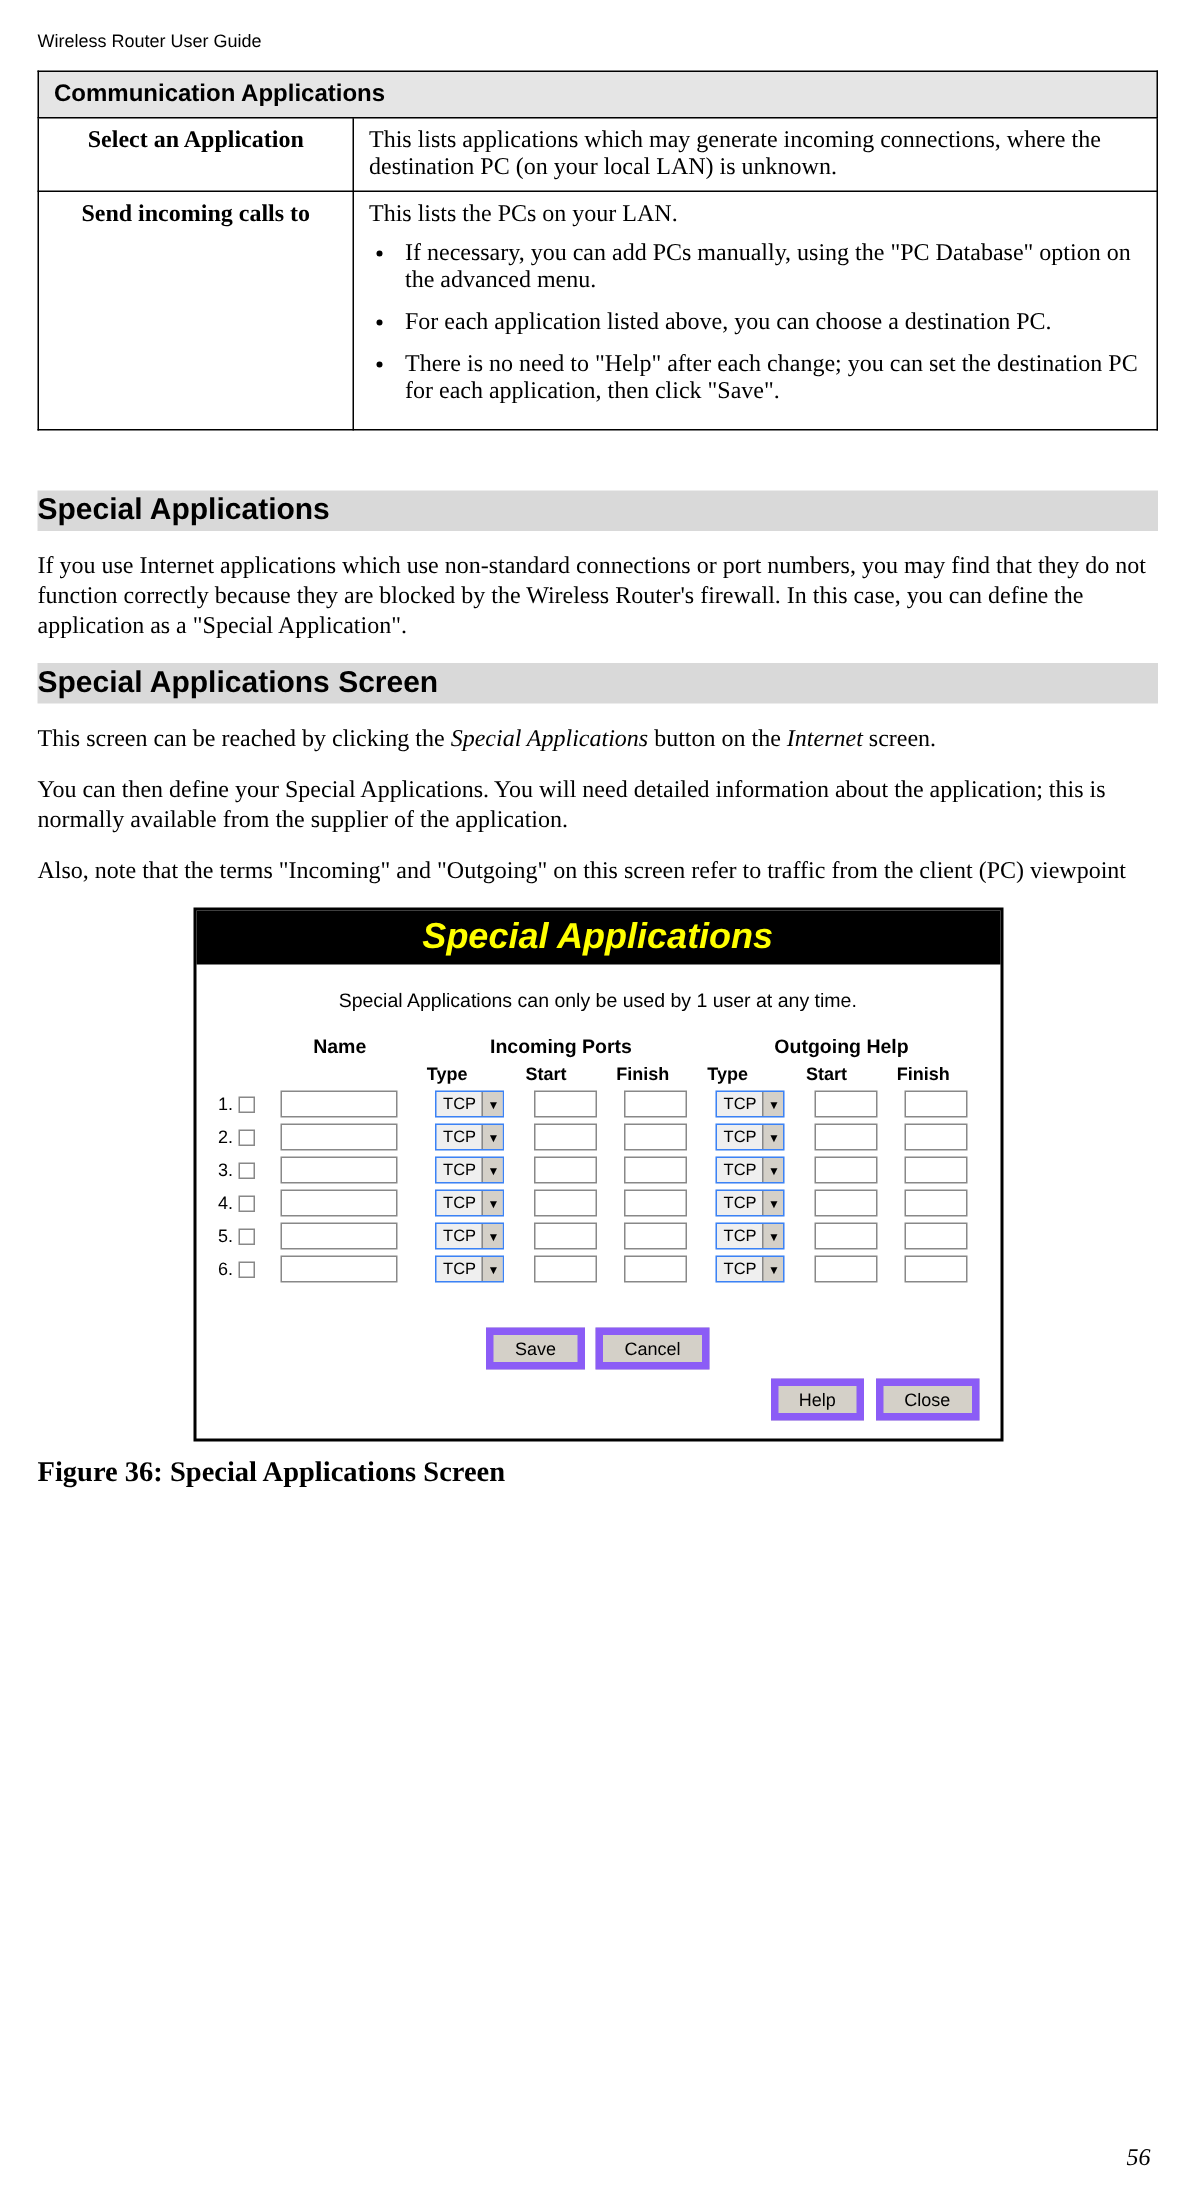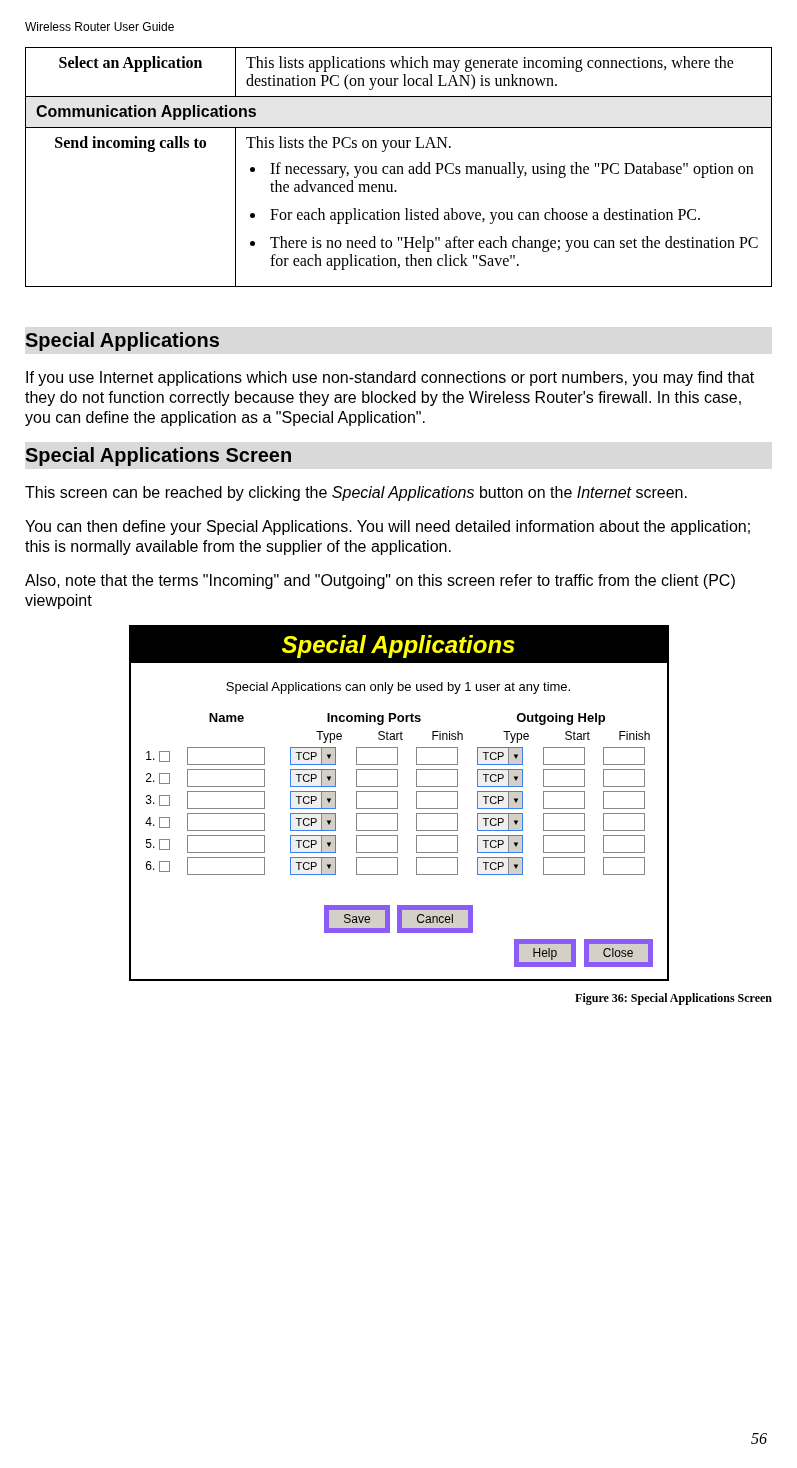--- a/index.html
+++ b/index.html
@@ -57,37 +57,37 @@
     }
     .section-title {
       font-family: Arial, Helvetica, sans-serif;
       font-weight: bold;
       font-size: 20px;
       background: #d9d9d9;
       padding: 2px 0;
       margin-bottom: 14px;
     }
     .para {
-      font-family: Liberation Sans, sans-serif;
+      font-family: Liberation Serif, serif;
       font-size: 16px;
       margin-bottom: 14px;
       line-height: 1.25;
     }
     .italic {
       font-style: italic;
     }
     .figure-wrap {
       text-align: center;
       margin-top: 4px;
     }
     .figure-caption {
       font-family: "Times New Roman", Times, serif;
       font-weight: bold;
-      font-size: 12px;
-      text-align: right;
+      font-size: 19px;
+      text-align: left;
       margin-top: 10px;
     }
     .app-window {
       display: inline-block;
       border: 2px solid #000;
       background: #fff;
       width: 540px;
       text-align: left;
     }
     .app-title-bar {
@@ -112,23 +112,23 @@
     .ports-table {
       width: 100%;
       border-collapse: collapse;
     }
     .ports-header-top th {
       font-weight: bold;
       padding: 2px 4px;
       text-align: center;
     }
     .ports-header-sub th {
-      font-weight: normal;
+      font-weight: bold;
       padding: 2px 4px;
-      text-align: right;
+      text-align: left;
       font-size: 12px;
     }
     .ports-header-sub th.name-cell,
     .ports-header-top th.name-cell {
       font-weight: bold;
       text-align: center;
     }
     .ports-row td {
       padding: 2px 2px;
       vertical-align: middle;
@@ -208,25 +208,25 @@
     }
   </style>
 </head>
 <body>
 
 <div class="header-title">Wireless Router User Guide</div>
 
 <table class="info-table">
   <tbody>
       <tr>
+    <th colspan="2" class="table-header">Communication Applications</th>
+  </tr>
+  <tr>
     <td class="row-label">Select an Application</td>
     <td>This lists applications which may generate incoming connections, where the destination PC (on your local LAN) is unknown.</td>
-  </tr>
-  <tr>
-    <th colspan="2" class="table-header">Communication Applications</th>
   </tr>
   <tr>
     <td class="row-label">Send incoming calls to</td>
     <td>
       <span>This lists the PCs on your LAN.</span>
       <ul>
         <li>If necessary, you can add PCs manually, using the "PC Database" option on the advanced menu.</li>
         <li>For each application listed above, you can choose a destination PC.</li>
         <li>There is no need to "Help" after each change; you can set the destination PC for each application, then click "Save".</li>
       </ul>

